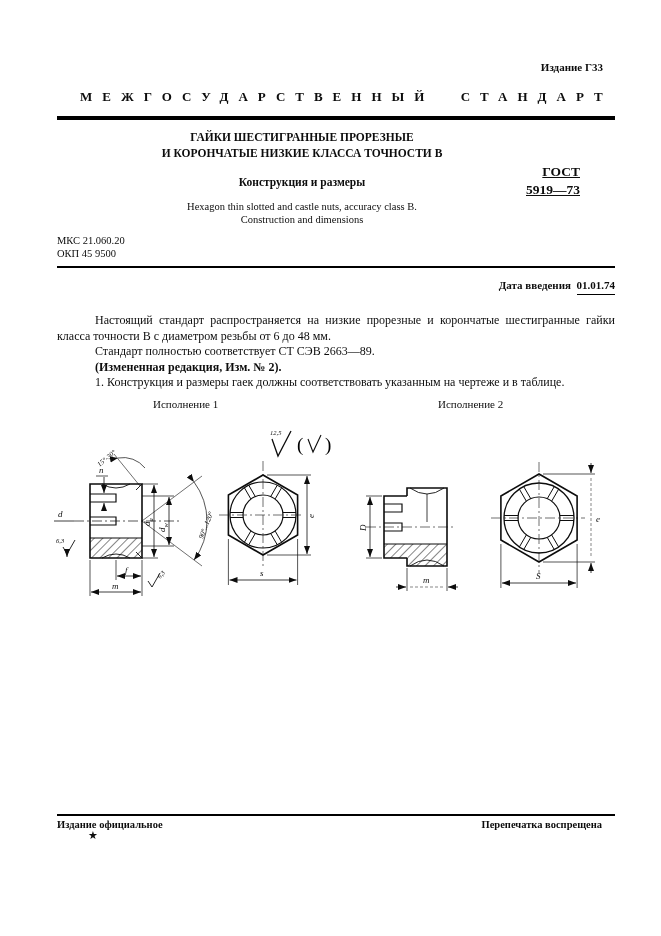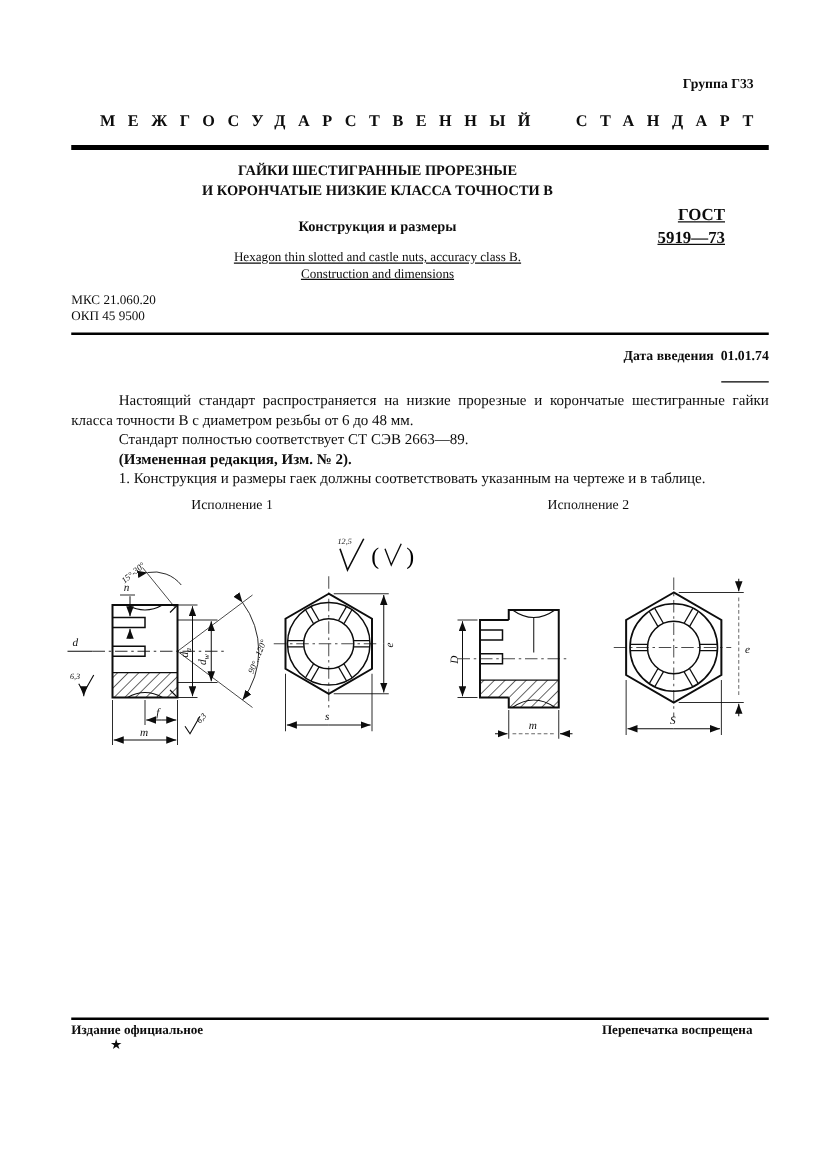--- a/index.html
+++ b/index.html
@@ -9,27 +9,27 @@
   .group-label{top:61px;left:57px;width:546px;text-align:right;font-size:11px;font-weight:bold;}
   .std-type{top:89px;left:60px;width:560px;font-size:13px;font-weight:bold;
             letter-spacing:10px;word-spacing:13px;white-space:nowrap;margin-left:20px;}
   .rule{left:57px;width:558px;background:#000;}
   .rule-thick{top:116px;height:4px;}
   .rule-thin{top:266px;height:2px;}
   .rule-footer{top:814px;height:2px;}
   .title-wrap{top:129px;left:57px;width:490px;text-align:center;}
   .title-ru{font-size:11.5px;font-weight:bold;line-height:16px;}
   .subtitle{margin-top:15px;font-size:11.5px;font-weight:bold;}
-  .title-en{margin-top:12px;font-size:10.5px;line-height:13px;text-decoration:underline;}
+  .title-en{margin-top:12px;font-size:10.5px;line-height:13px;}
   .code-block{top:163px;left:470px;width:110px;text-align:right;font-size:13.5px;
               font-weight:bold;line-height:18px;text-decoration:underline;}
   .codes{left:57px;font-size:10.5px;line-height:13px;}
   .codes{top:234px;}
   .date-line{top:279px;left:57px;width:558px;text-align:right;font-size:11px;font-weight:bold;}
-  .date-underline{border-bottom:1.4px solid #000;padding-bottom:14px;}
+  .date-underline{border-bottom:1.4px solid #000;padding-bottom:3px;}
   .body-text{top:313px;left:57px;width:558px;font-size:12px;line-height:15.5px;}
   .body-text p{margin:0;text-indent:38px;}
   .p-justify{text-align:justify;}
   .p-bold{font-weight:bold;}
   .variant-label{font-size:11px;}
   .v1{top:398px;left:153px;}
   .v2{top:398px;left:438px;}
   .footer-left{top:819px;left:57px;font-size:10.5px;font-weight:bold;}
   .footer-right{top:819px;left:44px;width:558px;text-align:right;font-size:10.5px;font-weight:bold;}
   .footer-star{top:829px;left:88px;font-size:11px;}
@@ -37,21 +37,21 @@
   svg text{font-family:"Liberation Serif","DejaVu Serif",serif;}
   .dim{font-style:italic;font-size:9px;fill:#0d0d0d;}
   .dim-s{font-style:italic;font-size:6.5px;fill:#0d0d0d;}
   .ang{font-style:italic;font-size:7px;fill:#0d0d0d;}
 </style>
 </head>
 <body>
 
 <div class="page">
 
-  <div class="abs group-label">Группа Г33</div>
+  <div class="abs group-label">Издание Г33</div>
 
   <div class="abs std-type">МЕЖГОСУДАРСТВЕННЫЙ СТАНДАРТ</div>
 
   <div class="abs rule rule-thick"></div>
 
   <div class="abs title-wrap">
     <div class="title-ru">ГАЙКИ ШЕСТИГРАННЫЕ ПРОРЕЗНЫЕ</div>
     <div class="title-ru">И КОРОНЧАТЫЕ НИЗКИЕ КЛАССА ТОЧНОСТИ В</div>
     <div class="subtitle">Конструкция и размеры</div>
     <div class="title-en">

